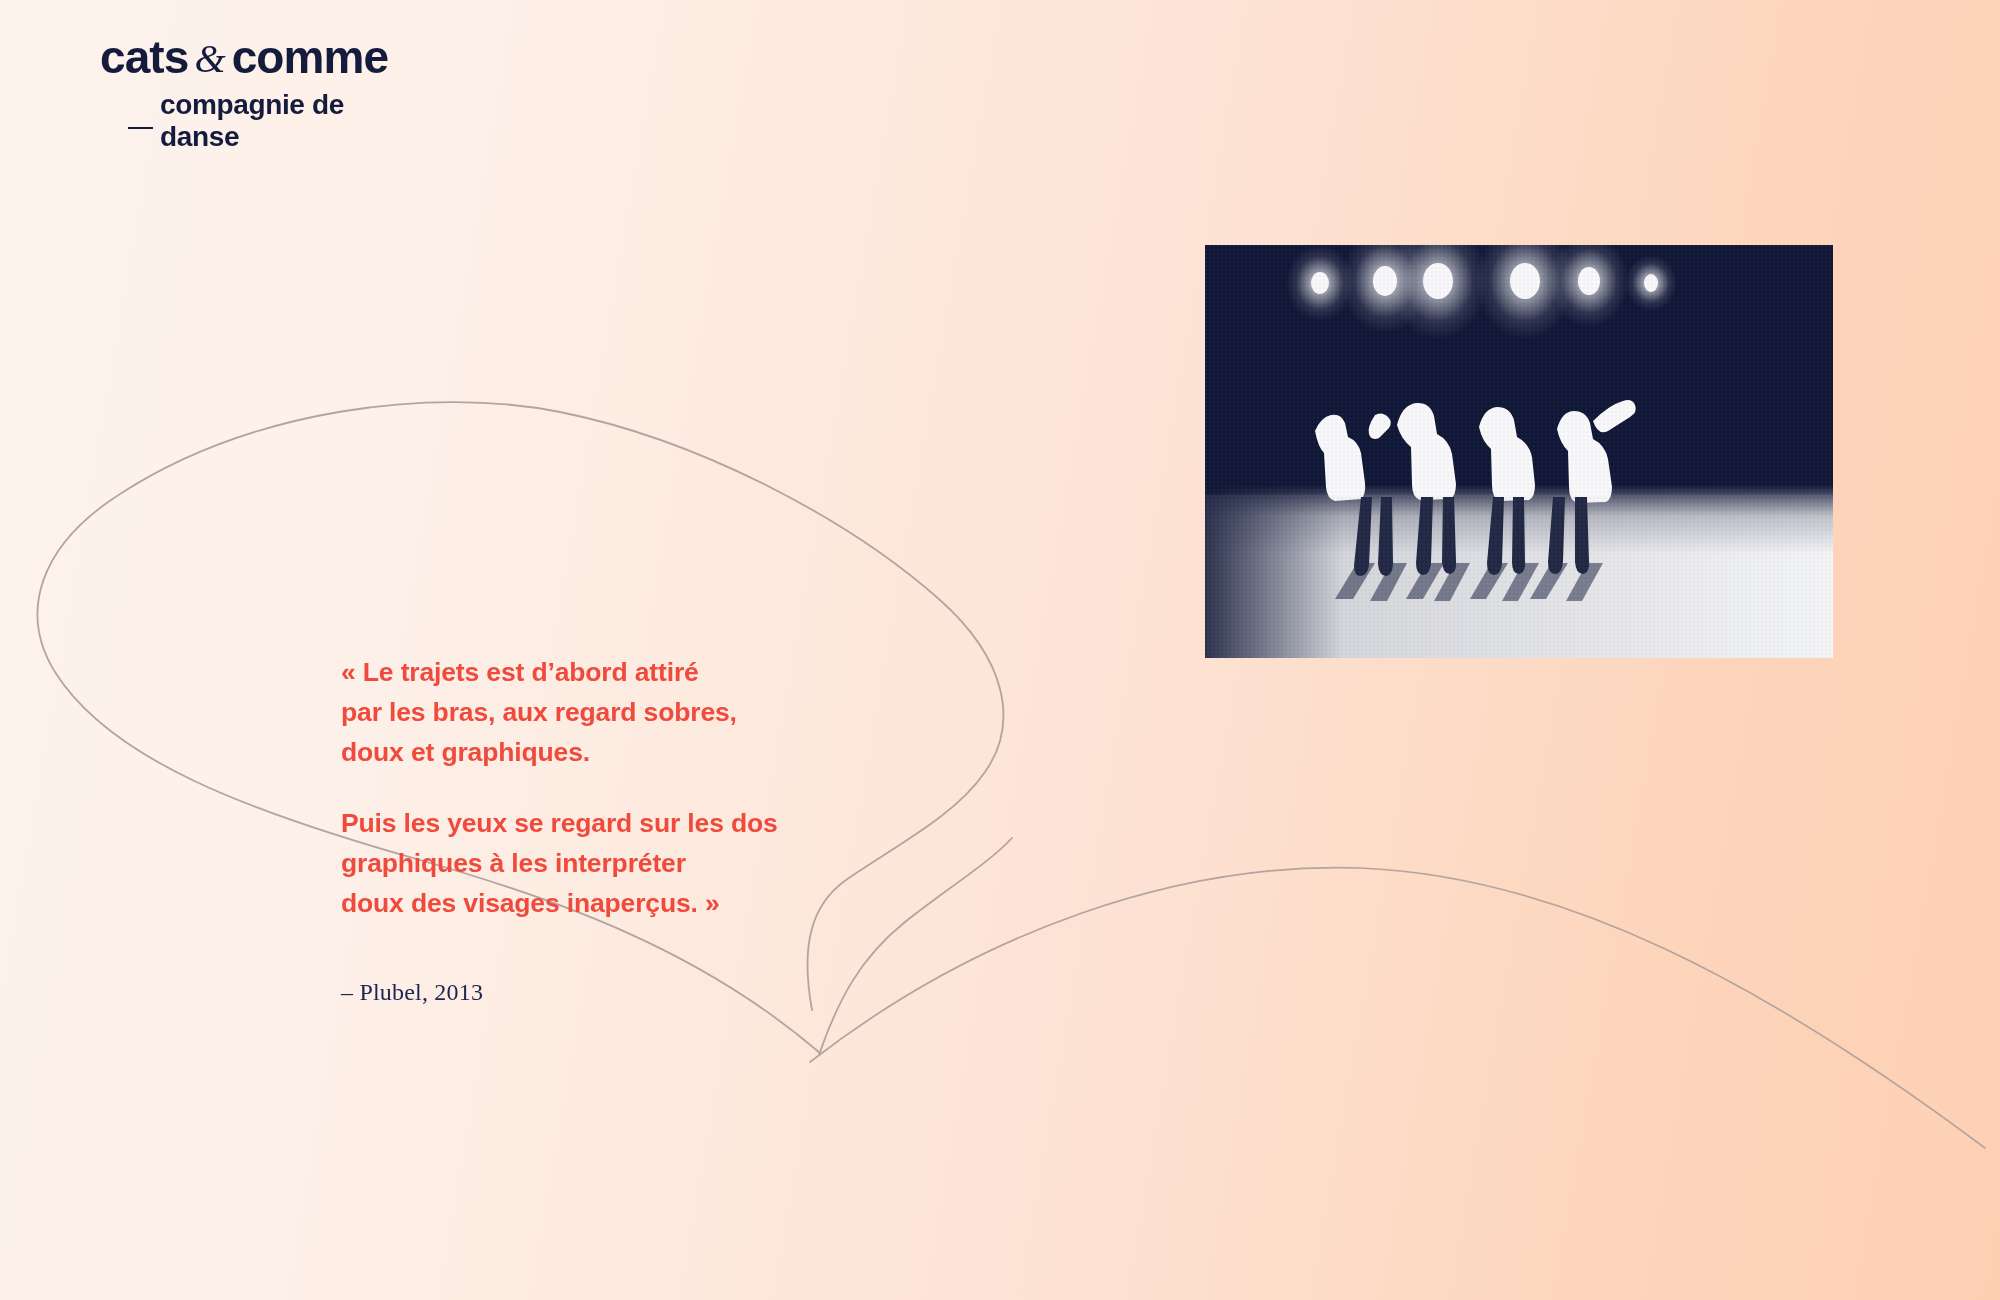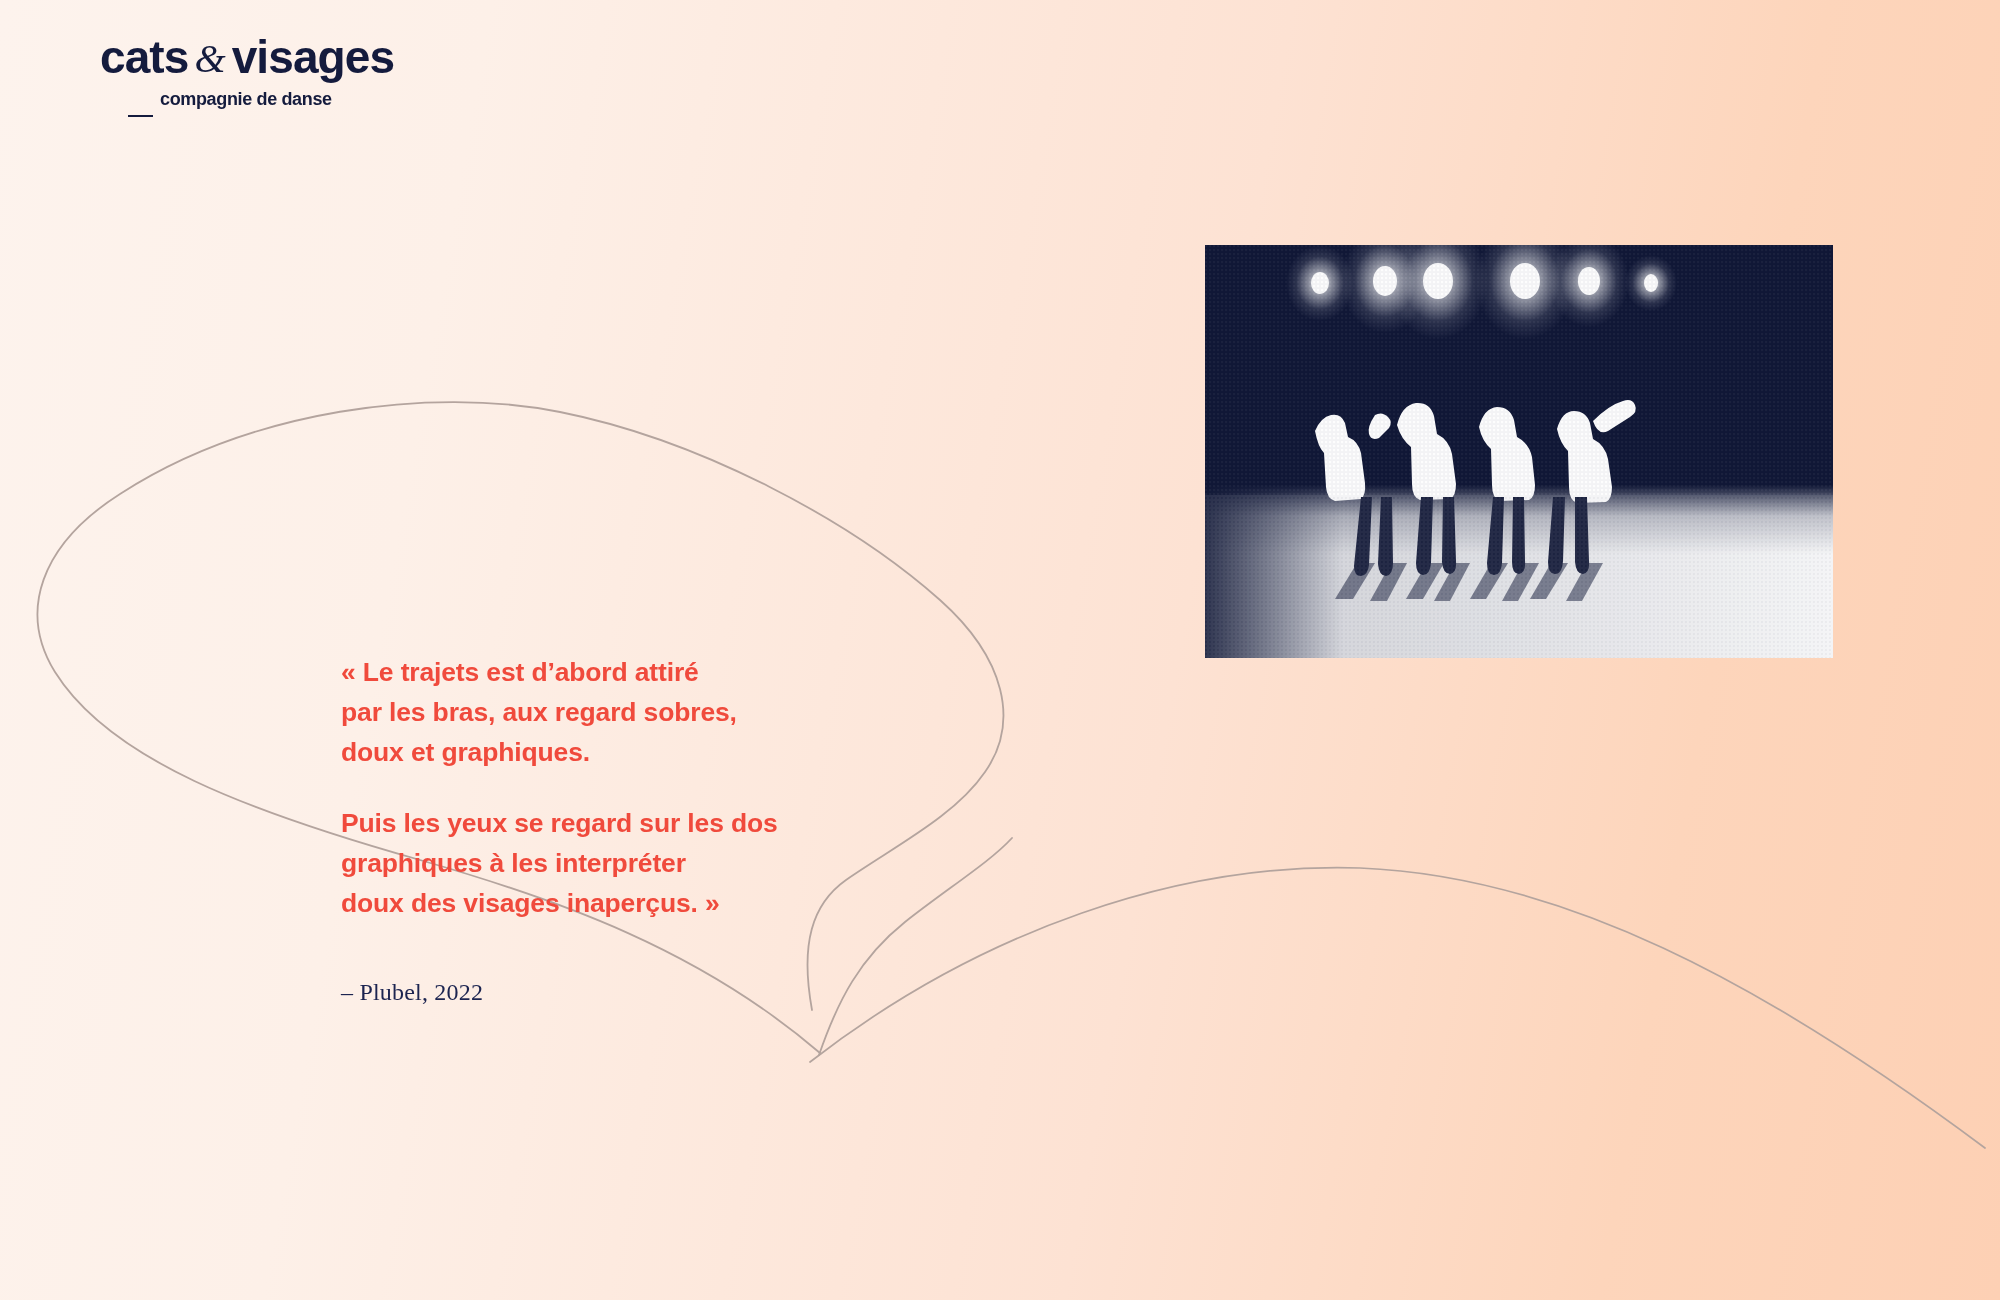--- a/index.html
+++ b/index.html
@@ -20,22 +20,22 @@
     display:flex;align-items:baseline;
     color:#141b3d;font-weight:700;font-size:46px;
     letter-spacing:-0.9px;line-height:1;
   }
   .logo-amp{
     font-family:"Liberation Serif", serif;
     font-weight:400;font-size:40px;font-style:italic;
     padding:0 7px 0 6px;position:relative;top:-1px;
   }
   .logo-sub{
-    display:flex;align-items:flex-end;
-    color:#141b3d;font-weight:600;font-size:18px;
+    display:flex;align-items:center;
+    color:#141b3d;font-weight:600;font-size:28px;
     letter-spacing:-0.35px;margin-top:9px;margin-left:28px;
   }
   .logo-rule{
     display:inline-block;width:25px;height:2.5px;
     background:#141b3d;margin-right:7px;position:relative;top:7px;
   }
 
   
   .photo{
     position:absolute;left:1205px;top:245px;
@@ -81,21 +81,21 @@
 
     <path d="M 810 1062
              C 980 930 1180 862 1360 868
              C 1560 876 1760 980 1985 1148" fill="none" stroke="#b4a49e" stroke-width="1.7" stroke-linecap="round"></path>
   </svg>
 
   <div class="logo">
     <div class="logo-main">
       <span>cats</span>
       <span class="logo-amp">&amp;</span>
-      <span>visages</span>
+      <span>comme</span>
     </div>
     <div class="logo-sub">
       <span class="logo-rule"></span>
       <span>compagnie de danse</span>
     </div>
   </div>
 
   <div class="photo">
     <svg viewBox="0 0 628 413">
       <defs>
@@ -205,16 +205,16 @@
     <p class="q-para">
       <span>« Le trajets est d’abord attiré</span><br>
       <span>par les bras, aux regard sobres,</span><br>
       <span>doux et graphiques.</span>
     </p>
     <p class="q-para second">
       <span>Puis les yeux se regard sur les dos</span><br>
       <span>graphiques à les interpréter</span><br>
       <span>doux des visages inaperçus. »</span>
     </p>
-    <div class="attrib">– Plubel, 2022</div>
+    <div class="attrib">– Plubel, 2013</div>
   </div>
 
 </div>
 
 </body></html>

